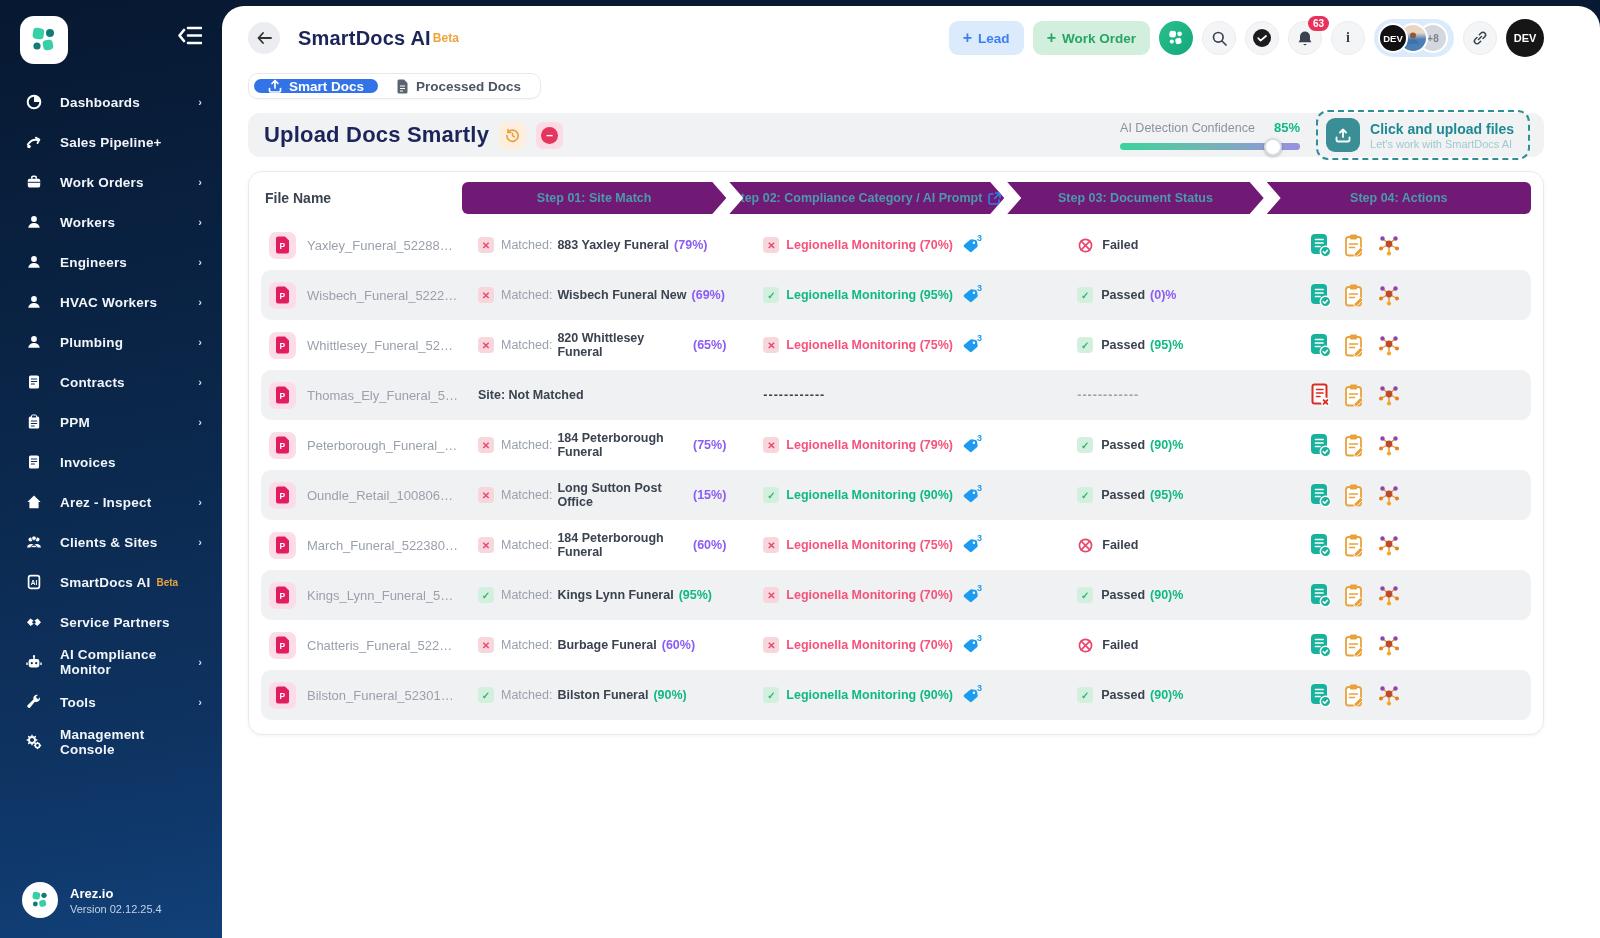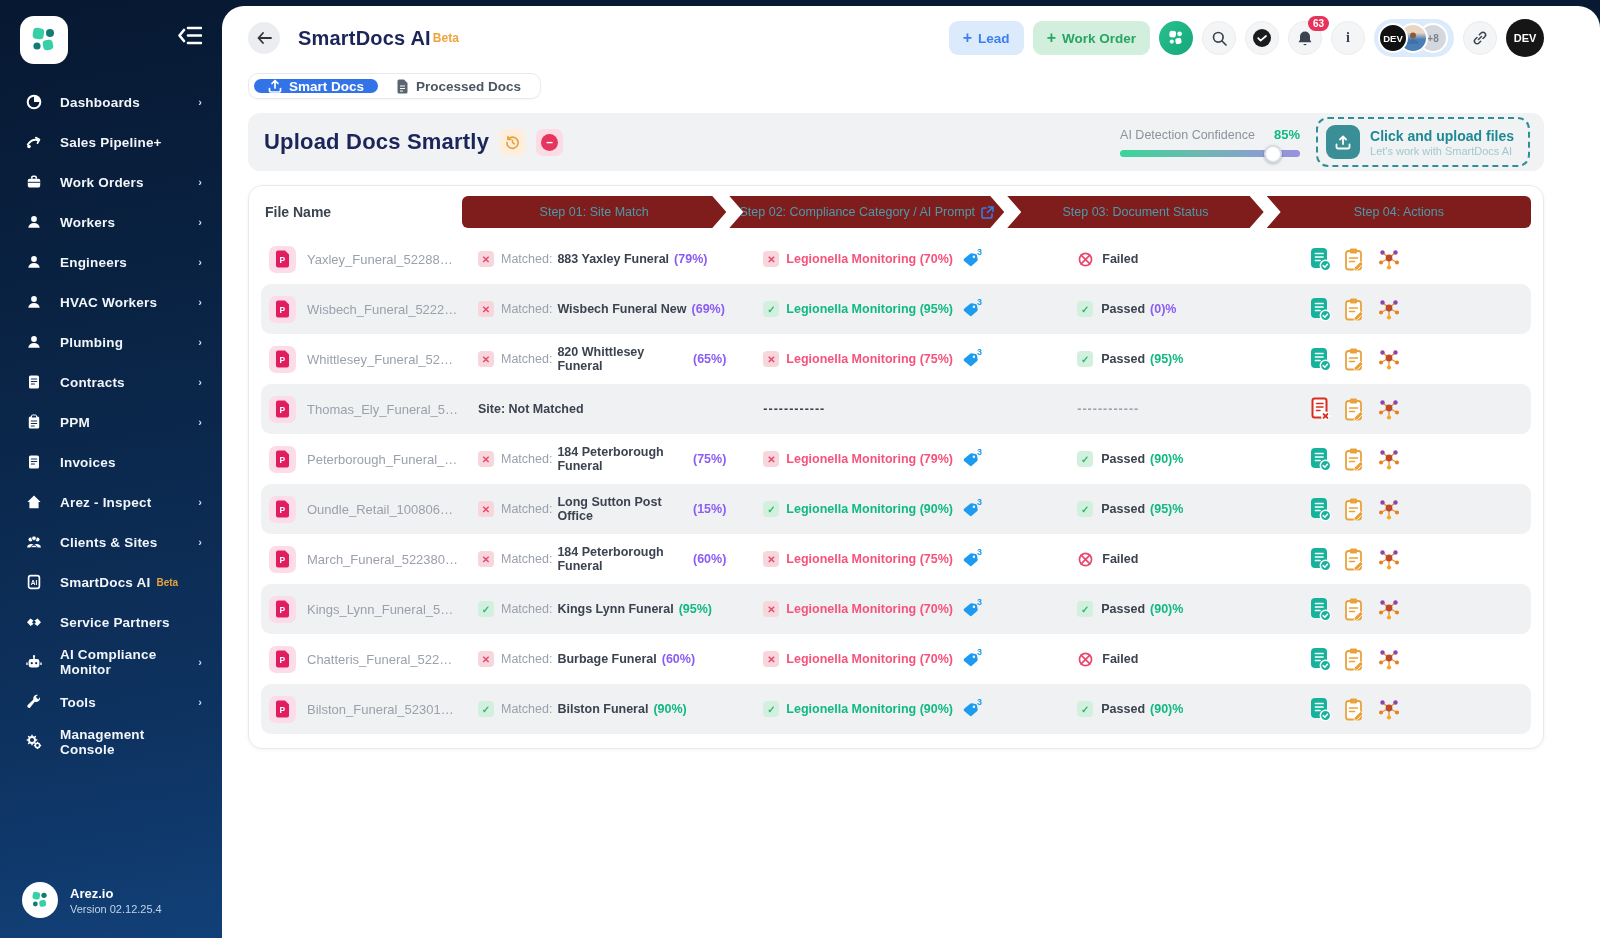--- a/index.html
+++ b/index.html
@@ -54,21 +54,21 @@
 
   
   .tabs-row { padding:8px 56px 10px 26px; }
   .tabs-box { display:inline-flex; gap:4px; padding:5px; border:1px solid #e7e9ec; border-radius:10px;
     box-shadow:0 1px 2px rgba(0,0,0,.04); }
   .tab { display:flex; align-items:center; gap:7px; height:14px; padding:0 14px; border-radius:8px;
     font-size:13.5px; font-weight:600; color:#4b5563; cursor:pointer; background:transparent; border:none; }
   .tab.active { background:#3273e8; color:#fff; }
 
   
-  .banner { margin:4px 56px 14px 26px; background:#f1f2f4; border-radius:12px; height:58px;
+  .banner { margin:4px 56px 14px 26px; background:#f1f2f4; border-radius:12px; height:44px;
     display:flex; align-items:center; padding:0 14px 0 16px; }
   .banner-title { font-size:22px; font-weight:800; color:#1b2559; letter-spacing:.2px; }
   .mini-btn { width:27px; height:27px; border-radius:7px; border:none; margin-left:10px; cursor:pointer;
     display:flex; align-items:center; justify-content:center; }
   .mini-hist { background:#fdeedd; }
   .mini-minus { background:#fbdce4; }
   .minus-circle { width:17px; height:17px; border-radius:50%; background:#e5345e; color:#fff; font-size:12px;
     font-weight:800; display:flex; align-items:center; justify-content:center; line-height:1; }
   .banner-right { margin-left:auto; display:flex; align-items:center; gap:16px; }
   .conf-block { width:180px; }
@@ -83,22 +83,22 @@
   .upload-ic { width:34px; height:34px; border-radius:9px; background:#3a8f96; display:flex; align-items:center; justify-content:center; }
   .upload-t1 { font-size:14px; font-weight:800; color:#1d8a93; }
   .upload-t2 { font-size:11px; color:#9fc9ce; margin-top:1px; }
 
   
   .card { margin:0 56px 20px 26px; border:1px solid #e8eaed; border-radius:14px; padding:10px 12px 14px 12px;
     box-shadow:0 1px 4px rgba(0,0,0,.05); background:#fff; }
   .tgrid { display:grid; grid-template-columns:198px 1fr 1.04fr .97fr 1fr; column-gap:3px; align-items:center; }
   .thead { margin-bottom:6px; }
   .th-file { font-size:14px; font-weight:700; color:#3b4350; padding-left:4px; }
-  .step-banner { height:32px; background:#7f1d1d; display:flex; align-items:center; justify-content:center;
-    gap:6px; font-size:12.5px; font-weight:400; color:#4b9aab; }
+  .step-banner { height:32px; background:#701a75; display:flex; align-items:center; justify-content:center;
+    gap:6px; font-size:12.5px; font-weight:700; color:#4b9aab; }
   .sb-first { clip-path:polygon(0 0, calc(100% - 14px) 0, 100% 50%, calc(100% - 14px) 100%, 0 100%); border-radius:6px 0 0 6px; }
   .sb-mid { clip-path:polygon(0 0, calc(100% - 14px) 0, 100% 50%, calc(100% - 14px) 100%, 0 100%, 14px 50%); }
   .sb-last { clip-path:polygon(0 0, 100% 0, 100% 100%, 0 100%, 14px 50%); border-radius:0 6px 6px 0; }
 
   .trow { height:50px; border-radius:10px; font-size:12.5px; }
   .trow.alt { background:#f0f1f2; }
   .cell { display:flex; align-items:center; min-width:0; }
   .cell-file { padding-left:8px; gap:11px; }
   .file-ic { width:27px; height:27px; border-radius:7px; background:#fcdce8; display:flex; align-items:center; justify-content:center; flex:none; }
   .file-name { color:#9aa1ad; font-size:13px; white-space:nowrap; overflow:hidden; text-overflow:ellipsis; }

